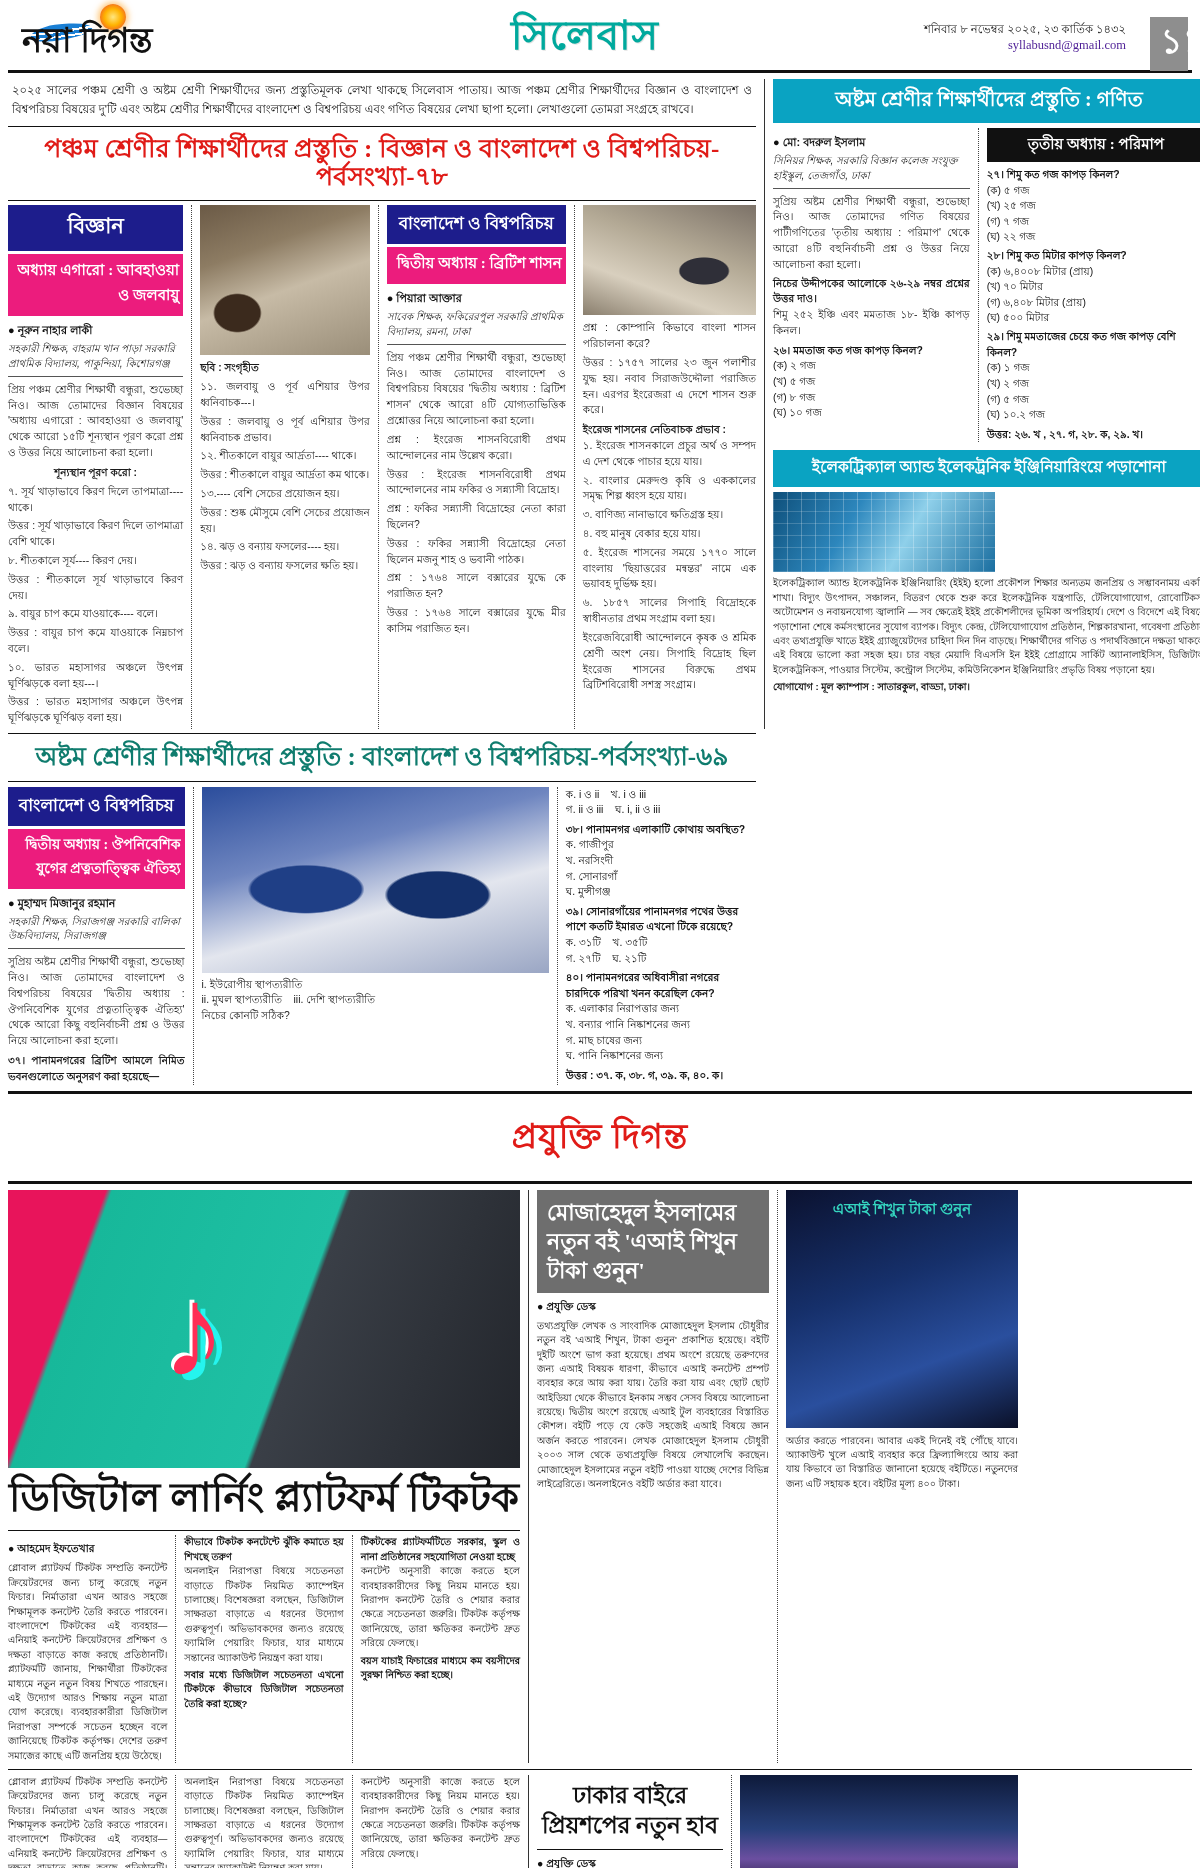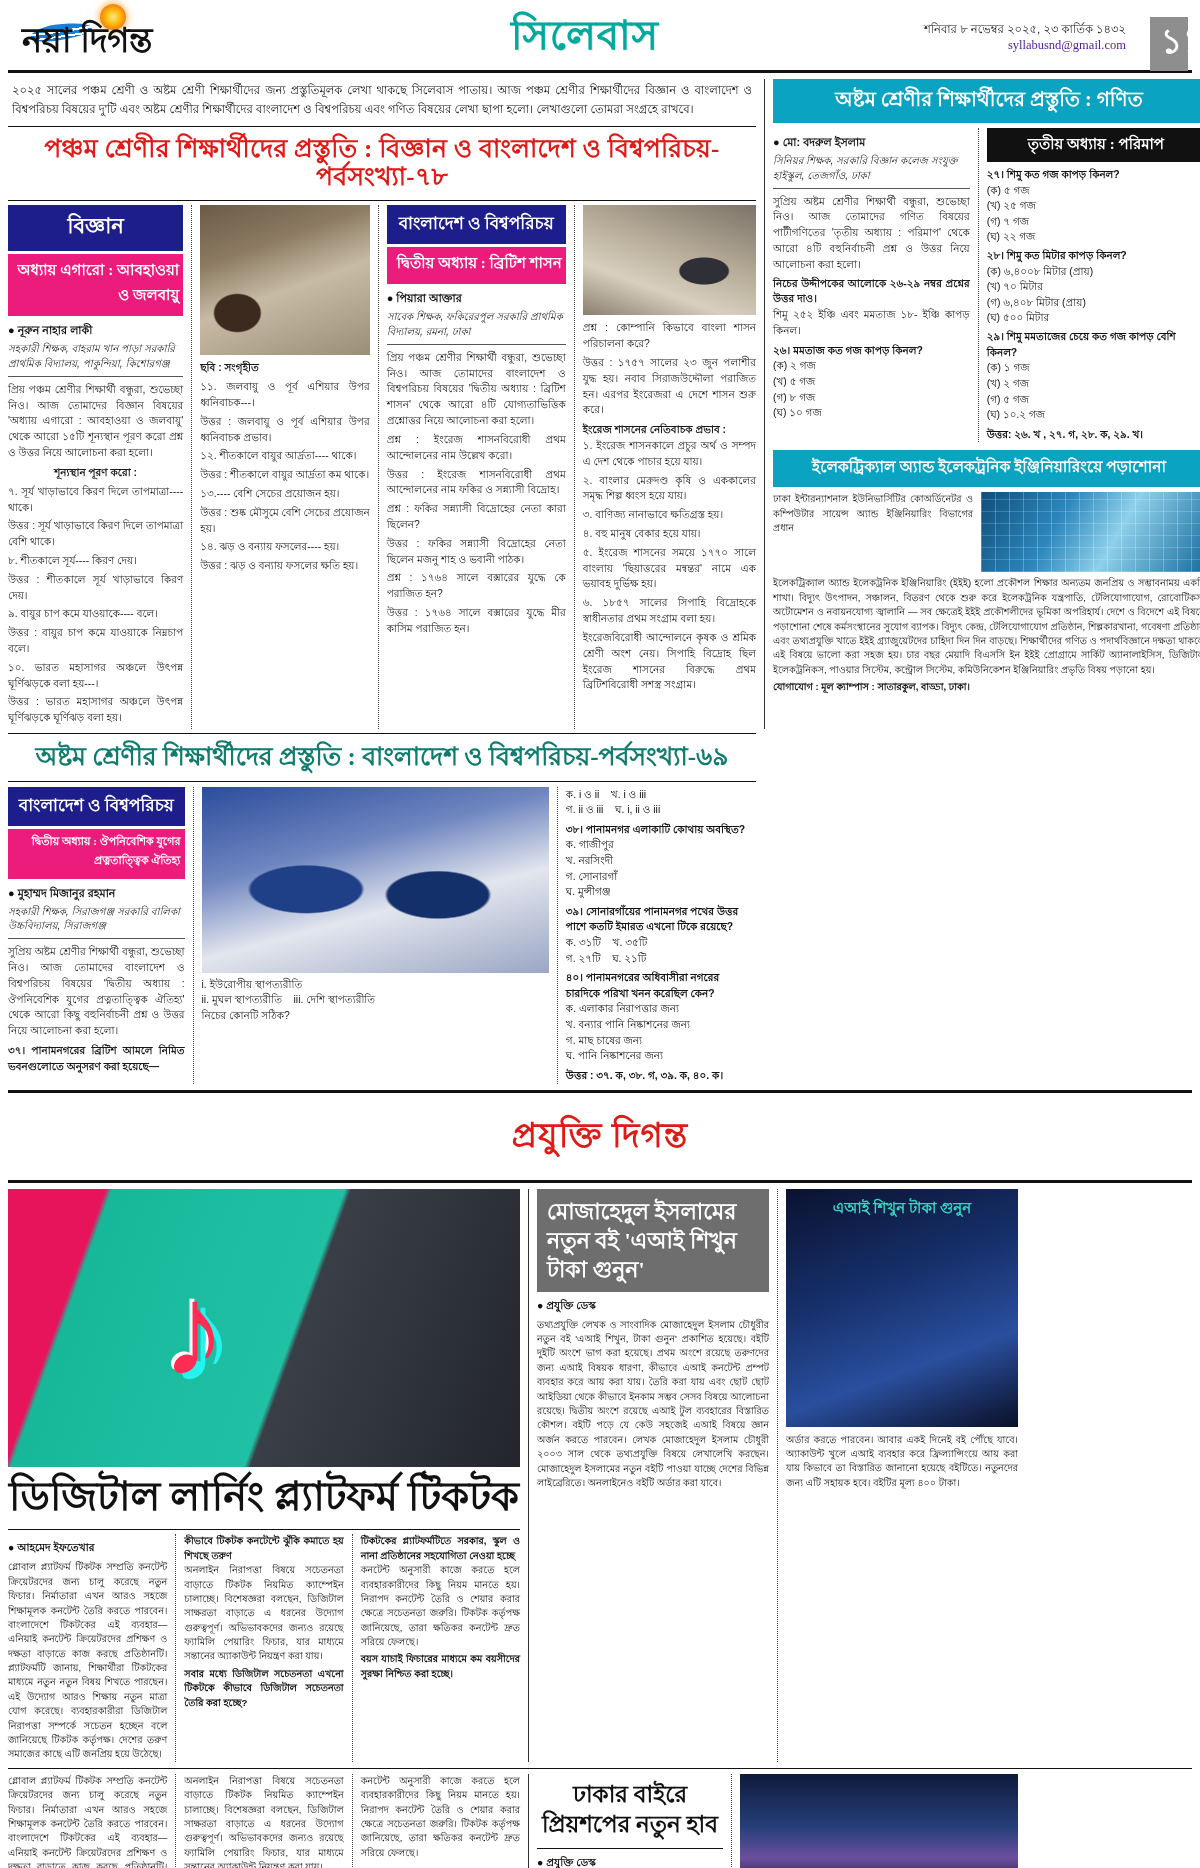--- a/index.html
+++ b/index.html
@@ -310,41 +310,38 @@
             <div>(খ) ২ গজ</div>
             <div>(গ) ৫ গজ</div>
             <div>(ঘ) ১০.২ গজ</div>
           </div>
           <div class="q" style="font-weight:bold;margin-top:4px">উত্তর: ২৬. খ , ২৭. গ, ২৮. ক, ২৯. খ।</div>
         </div>
       </div>
 
       <div class="hdr-cyan" style="font-size:15.5px;margin-top:8px">ইলেকট্রিক্যাল অ্যান্ড ইলেকট্রনিক ইঞ্জিনিয়ারিংয়ে পড়াশোনা</div>
       <div class="cols" style="margin-top:5px">
-        <div style="width:200px">
-          <div class="micro">ঢাকা ইন্টারন্যাশনাল ইউনিভার্সিটির কোঅর্ডিনেটর ও কম্পিউটার সায়েন্স অ্যান্ড ইঞ্জিনিয়ারিং বিভাগের প্রধান</div>
-        </div>
         <div style="width:222px">
           <div class="photo ph-circuit" style="height:80px"></div>
         </div>
       </div>
       <div class="micro" style="margin-top:4px">ইলেকট্রিক্যাল অ্যান্ড ইলেকট্রনিক ইঞ্জিনিয়ারিং (ইইই) হলো প্রকৌশল শিক্ষার অন্যতম জনপ্রিয় ও সম্ভাবনাময় একটি শাখা। বিদ্যুৎ উৎপাদন, সঞ্চালন, বিতরণ থেকে শুরু করে ইলেকট্রনিক যন্ত্রপাতি, টেলিযোগাযোগ, রোবোটিকস, অটোমেশন ও নবায়নযোগ্য জ্বালানি — সব ক্ষেত্রেই ইইই প্রকৌশলীদের ভূমিকা অপরিহার্য। দেশে ও বিদেশে এই বিষয়ে পড়াশোনা শেষে কর্মসংস্থানের সুযোগ ব্যাপক। বিদ্যুৎ কেন্দ্র, টেলিযোগাযোগ প্রতিষ্ঠান, শিল্পকারখানা, গবেষণা প্রতিষ্ঠান এবং তথ্যপ্রযুক্তি খাতে ইইই গ্র্যাজুয়েটদের চাহিদা দিন দিন বাড়ছে। শিক্ষার্থীদের গণিত ও পদার্থবিজ্ঞানে দক্ষতা থাকলে এই বিষয়ে ভালো করা সহজ হয়। চার বছর মেয়াদি বিএসসি ইন ইইই প্রোগ্রামে সার্কিট অ্যানালাইসিস, ডিজিটাল ইলেকট্রনিকস, পাওয়ার সিস্টেম, কন্ট্রোল সিস্টেম, কমিউনিকেশন ইঞ্জিনিয়ারিং প্রভৃতি বিষয় পড়ানো হয়।</div>
       <div class="micro" style="font-weight:bold;margin-top:3px">যোগাযোগ : মূল ক্যাম্পাস : সাতারকুল, বাড্ডা, ঢাকা।</div>
     </div>
   </div>
 
   <div style="width:748px">
     <div class="rule-thin"></div>
     <div class="banner-teal">অষ্টম শ্রেণীর শিক্ষার্থীদের প্রস্তুতি : বাংলাদেশ ও বিশ্বপরিচয়-পর্বসংখ্যা-৬৯</div>
     <div class="rule-thin"></div>
 
     <div class="cols" style="margin-top:5px">
       <div style="width:182px">
         <div class="hdr-navy" style="font-size:17px">বাংলাদেশ ও বিশ্বপরিচয়</div>
-        <div class="hdr-pink" style="font-size:11px">দ্বিতীয় অধ্যায় : ঔপনিবেশিক যুগের প্রত্নতাত্ত্বিক ঐতিহ্য</div>
+        <div class="hdr-pink" style="font-size:14px">দ্বিতীয় অধ্যায় : ঔপনিবেশিক যুগের প্রত্নতাত্ত্বিক ঐতিহ্য</div>
         <div class="byline">● মুহাম্মদ মিজানুর রহমান</div>
         <div class="affil">সহকারী শিক্ষক, সিরাজগঞ্জ সরকারি বালিকা উচ্চবিদ্যালয়, সিরাজগঞ্জ</div>
         <div class="sep-line"></div>
         <div class="body-txt">সুপ্রিয় অষ্টম শ্রেণীর শিক্ষার্থী বন্ধুরা, শুভেচ্ছা নিও। আজ তোমাদের বাংলাদেশ ও বিশ্বপরিচয় বিষয়ের 'দ্বিতীয় অধ্যায় : ঔপনিবেশিক যুগের প্রত্নতাত্ত্বিক ঐতিহ্য' থেকে আরো কিছু বহুনির্বাচনী প্রশ্ন ও উত্তর নিয়ে আলোচনা করা হলো।</div>
         <div class="body-txt" style="font-weight:bold;margin-top:4px">৩৭। পানামনগরের ব্রিটিশ আমলে নিমিত ভবনগুলোতে অনুসরণ করা হয়েছে—</div>
       </div>
 
       <div class="vline-d"></div>
 
       <div style="width:358px">

